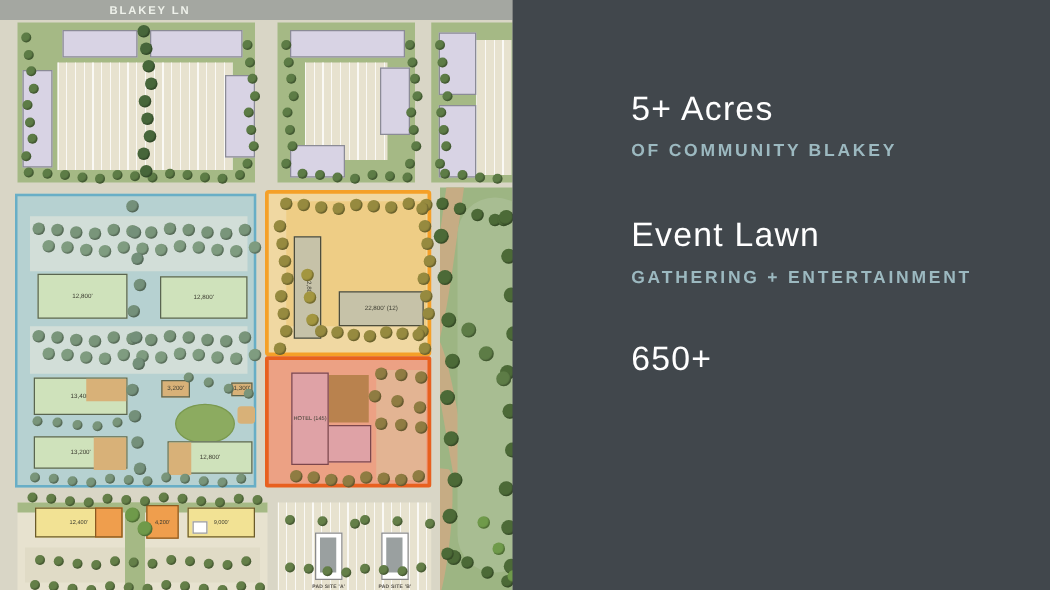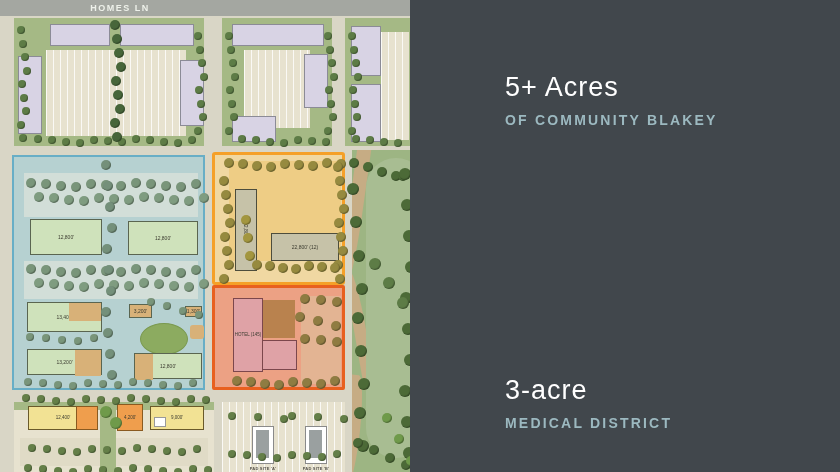--- a/index.html
+++ b/index.html
@@ -59,21 +59,21 @@
   #stat-0{top:74px;} #stat-1{top:175px;} #stat-2{top:274px;} #stat-3{top:377px;}
 </style>
 </head>
 <body>
 
 <div id="stage">
 
   <div id="map">
 
     <div class="abs road-top"></div>
-    <div class="abs road-label">HOMES LN</div>
+    <div class="abs road-label">BLAKEY LN</div>
 
     <div class="abs block" style="left:14px;top:18px;width:190px;height:128px;">
       <div class="abs pk stripes-v" style="left:32px;top:32px;width:140px;height:86px;"></div>
       <div class="abs lav" style="left:36px;top:6px;width:58px;height:20px;"></div>
       <div class="abs lav" style="left:106px;top:6px;width:72px;height:20px;"></div>
       <div class="abs lav" style="left:4px;top:38px;width:22px;height:76px;"></div>
       <div class="abs lav" style="left:166px;top:42px;width:22px;height:64px;"></div>
     </div>
 
     <div class="abs block" style="left:222px;top:18px;width:110px;height:128px;">
@@ -471,21 +471,22 @@
       <div class="tree" style="left: 288px; top: 412.2px; width: 8px; height: 8px; background: rgb(100, 127, 72);"></div>
       <div class="tree" style="left: 314px; top: 413.4px; width: 8px; height: 8px; background: rgb(100, 127, 72);"></div>
       <div class="tree" style="left: 340px; top: 414.6px; width: 8px; height: 8px; background: rgb(100, 127, 72);"></div>
     </div>
 
   <div id="panel">
     <div class="stat" id="stat-0">
       <div class="stat-value">5+ Acres</div>
       <div class="stat-label">OF COMMUNITY BLAKEY</div>
     </div>
+    <div class="stat" id="stat-1">
+      <div class="stat-value">Event Lawn</div>
+      <div class="stat-label">GATHERING + ENTERTAINMENT</div>
+    </div>
     <div class="stat" id="stat-2">
-    </div>
-    <div class="stat" id="stat-3">
-      <div class="stat-value">3-acre</div>
-      <div class="stat-label">MEDICAL DISTRICT</div>
+      <div class="stat-value">650+</div>
     </div>
   </div>
 
 </div>
 
 </body></html>

